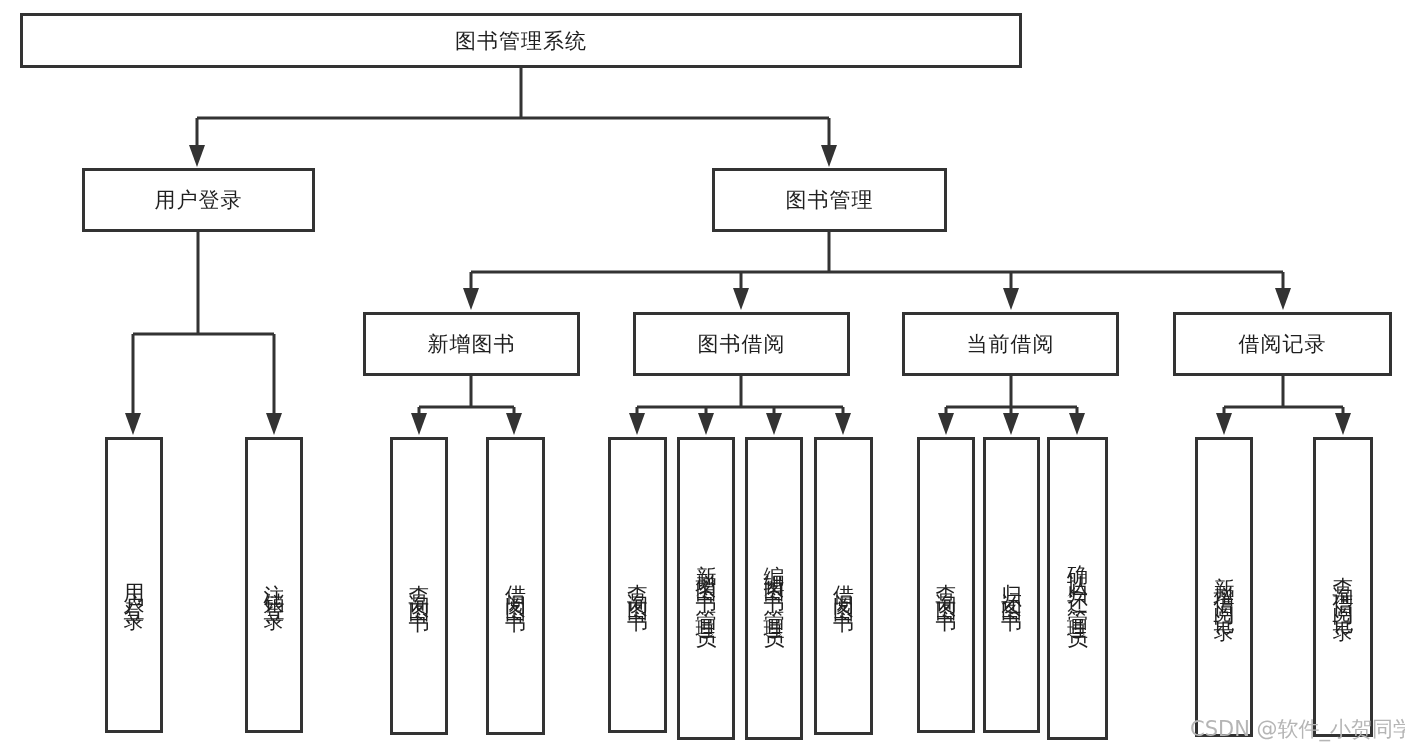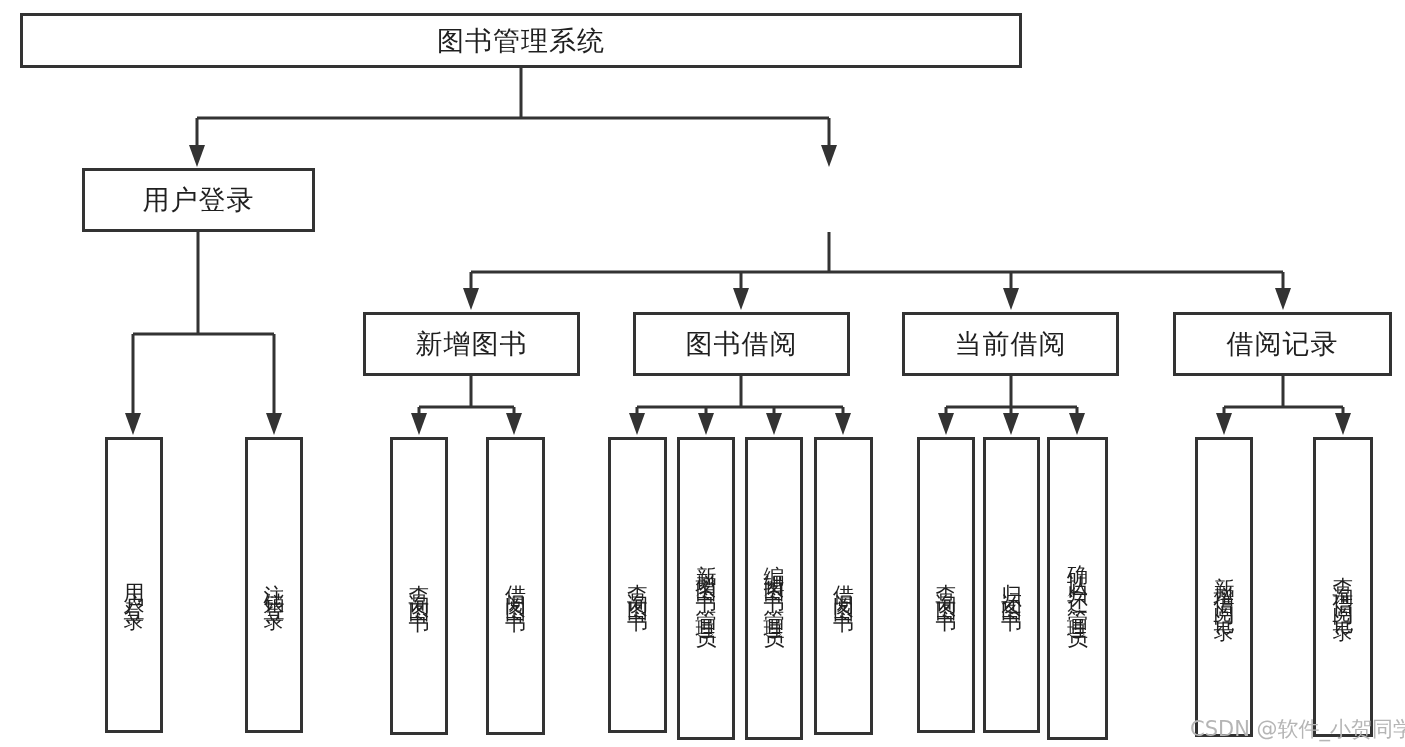--- a/index.html
+++ b/index.html
@@ -25,21 +25,21 @@
     position: absolute;
     box-sizing: border-box;
     border: 3px solid #333333;
     background: #ffffff;
     display: flex;
     align-items: center;
     justify-content: center;
     color: #1f1f1f;
   }
   .h-label {
-    font-size: 27px;
+    font-size: 21px;
     letter-spacing: 1px;
     white-space: nowrap;
   }
   .v-label {
     writing-mode: vertical-rl;
     text-orientation: mixed;
     font-size: 21px;
     letter-spacing: 9px;
     white-space: nowrap;
   }
@@ -126,20 +126,23 @@
     </g>
   </svg>
 
   <div class="node" id="n-root">
     <span class="h-label">图书管理系统</span>
   </div>
 
   <div class="node" id="n-login">
     <span class="h-label">用户登录</span>
   </div>
+  <div class="node" id="n-mgmt">
+    <span class="h-label">图书管理</span>
+  </div>
 
   <div class="node" id="n-new">
     <span class="h-label">新增图书</span>
   </div>
   <div class="node" id="n-borrow">
     <span class="h-label">图书借阅</span>
   </div>
   <div class="node" id="n-rec">
     <span class="h-label">借阅记录</span>
   </div>

